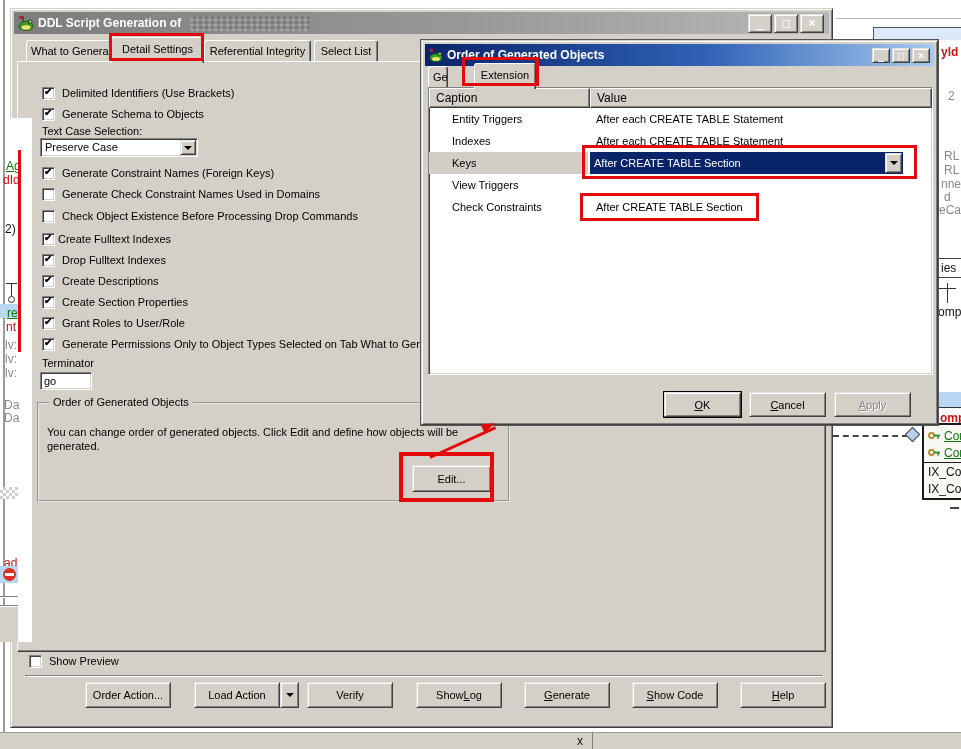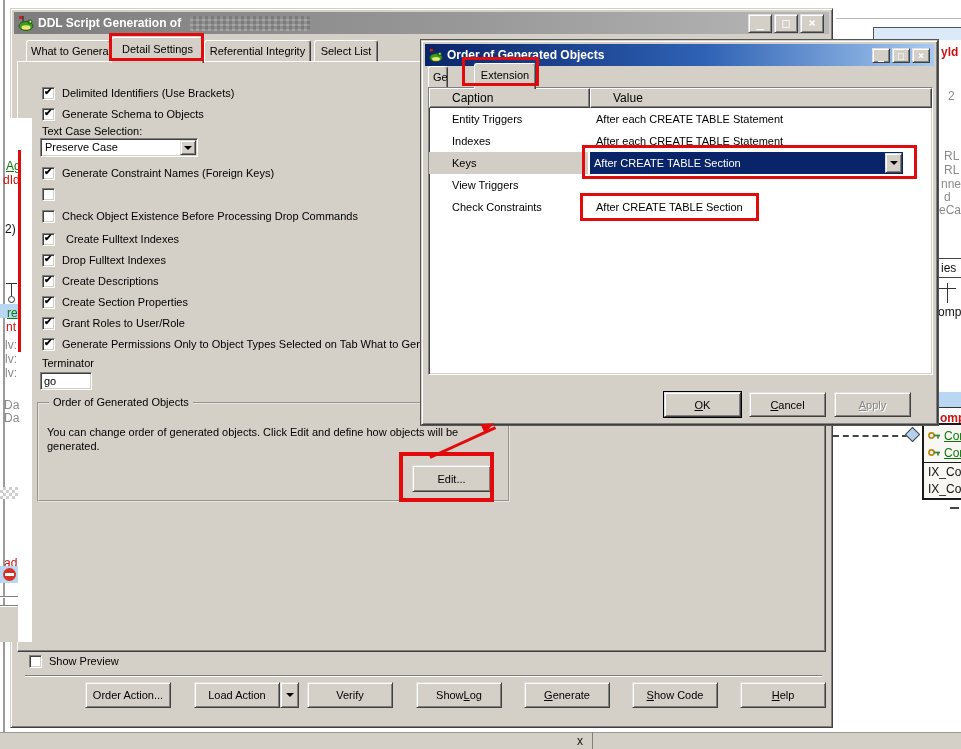--- a/index.html
+++ b/index.html
@@ -29,21 +29,21 @@
   .etch{border-top:1px solid #808080;border-bottom:1px solid #fff}
   .groupbox{position:absolute;border:2px groove #e8e6e0}
   .groupbox>.gcap{position:absolute;top:-8px;left:10px;background:var(--face,#d4d0c8);padding:0 4px;white-space:nowrap}
   .ann{position:absolute;border:3px solid var(--annotation-red,#e20a0a);z-index:50;pointer-events:none}
   .frag{position:absolute;font-size:12px;white-space:nowrap}
   .frag.green{color:#0b7a0b;text-decoration:underline}
   .frag.red{color:#cc1111}
   .frag.redbold{color:#cc1111;font-weight:bold}
   .frag.gray{color:#8a8a8a}
   .frag.black{color:#111}
-  .hdrcell{height:20px;background:var(--face,#d4d0c8);border:1px solid;border-color:#fff #404040 #404040 #fff;box-shadow:inset -1px -1px 0 #808080;font-size:12px;line-height:18px;padding-left:22px}
+  .hdrcell{height:20px;background:var(--face,#d4d0c8);border:1px solid;border-color:#fff #404040 #404040 #fff;box-shadow:inset -1px -1px 0 #808080;font-size:12px;line-height:18px;padding-left:6px}
   .trow{display:flex;height:22px;align-items:center}
   .tcap{width:161px;padding-left:23px;height:22px;line-height:22px}
   .tval{flex:1;padding-left:6px;height:22px;line-height:22px}
   .redact{display:inline-block;width:120px;height:15px;margin-left:5px;border-radius:2px;background:repeating-linear-gradient(90deg,#c9c9c9 0 3px,#adadad 3px 6px),repeating-linear-gradient(0deg,#d2d2d2 0 2px,#b5b5b5 2px 5px);background-blend-mode:multiply}
   u{text-decoration:underline}
 </style>
 </head>
 <body>
 
 <div class="abs" style="left:3px;top:0;width:2px;height:732px;background:#9b9b9b;z-index:1"></div>
@@ -133,24 +133,25 @@
     <div class="abs sunken" style="left:22px;top:76px;width:158px;height:19px">
       <span class="abs nowrap" style="left:4px;top:2px">Preserve Case</span>
       <span class="abs raised btn" style="right:1px;top:1px;width:16px;height:15px">
           <span class="tri"></span>
         </span>
     </div>
 
     <div class="cb checked" style="left:24px;top:105px"></div>
     <div class="cblabel" style="left:44px;top:105px">Generate Constraint Names (Foreign Keys)</div>
     <div class="cb" style="left:24px;top:126px"></div>
+    <div class="cblabel" style="left:44px;top:126px">Generate Check Constraint Names Used in Domains</div>
     <div class="cb" style="left:24px;top:148px"></div>
     <div class="cblabel" style="left:44px;top:148px">Check Object Existence Before Processing Drop Commands</div>
     <div class="cb checked" style="left:24px;top:171px"></div>
-    <div class="cblabel" style="left:48px;top:171px">Create Fulltext Indexes</div>
+    <div class="cblabel" style="left:40px;top:171px">Create Fulltext Indexes</div>
     <div class="cb checked" style="left:24px;top:192px"></div>
     <div class="cblabel" style="left:44px;top:192px">Drop Fulltext Indexes</div>
     <div class="cb checked" style="left:24px;top:213px"></div>
     <div class="cblabel" style="left:44px;top:213px">Create Descriptions</div>
     <div class="cb checked" style="left:24px;top:234px"></div>
     <div class="cblabel" style="left:44px;top:234px">Create Section Properties</div>
     <div class="cb checked" style="left:24px;top:255px"></div>
     <div class="cblabel" style="left:44px;top:255px">Grant Roles to User/Role</div>
     <div class="cb checked" style="left:24px;top:276px"></div>
     <div class="cblabel" style="left:44px;top:276px">Generate Permissions Only to Object Types Selected on Tab What to Generate</div>

